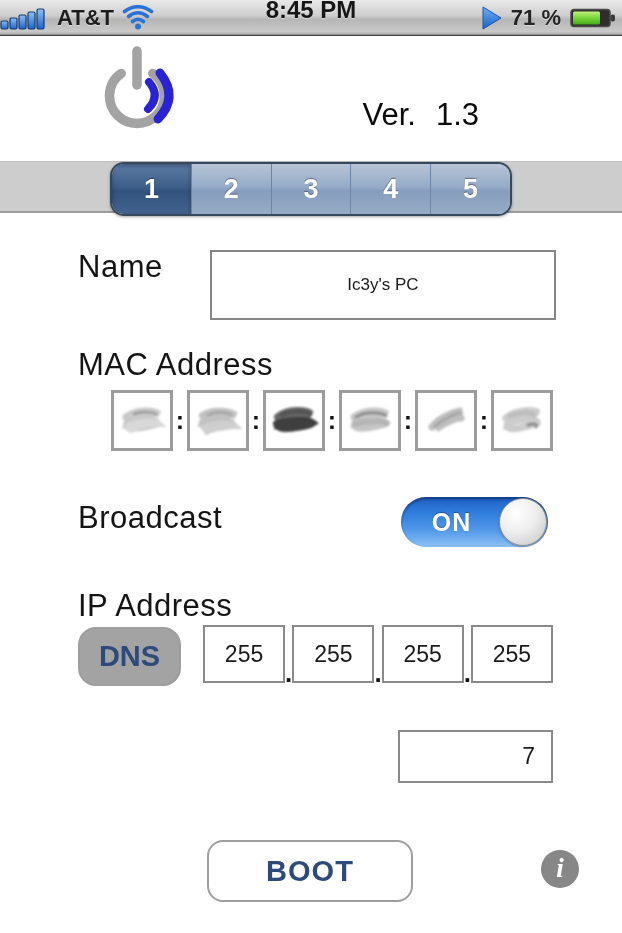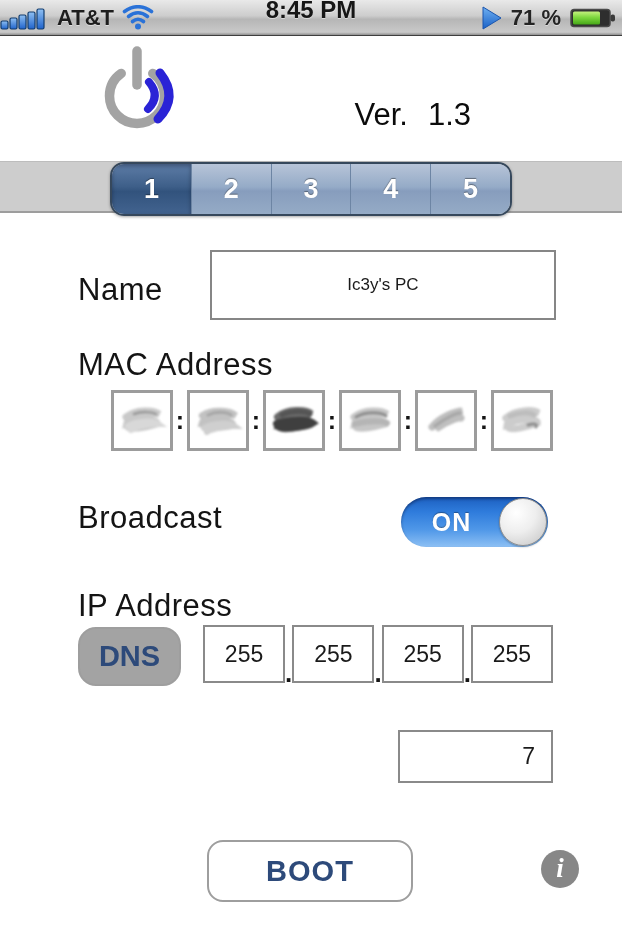--- a/index.html
+++ b/index.html
@@ -14,21 +14,21 @@
   .sb-right{position:absolute;right:6px;top:0;height:36px;display:flex;align-items:center;gap:9px;}
   .sb-time{position:absolute;left:0;right:0;top:0;height:20px;display:flex;align-items:center;justify-content:center;
     font-size:24px;font-weight:700;color:#161616;text-shadow:0 1px 0 rgba(255,255,255,.45);}
   .carrier{font-size:22px;font-weight:700;color:#1d1d1d;text-shadow:0 1px 0 rgba(255,255,255,.45);}
   .pct{font-size:22px;font-weight:700;color:#242424;text-shadow:0 1px 0 rgba(255,255,255,.45);}
 
   
   .header{position:absolute;left:0;top:37px;width:622px;height:124px;background:#ffffff;}
   .logo{position:absolute;left:98px;top:8px;}
   .app-title{position:absolute;left:208px;top:14px;font-size:34px;font-weight:700;color:#0b0b0b;letter-spacing:.5px;}
-  .version{position:absolute;left:195px;top:60px;width:276px;display:flex;justify-content:flex-end;gap:20px;
+  .version{position:absolute;left:203px;top:60px;width:276px;display:flex;justify-content:flex-end;gap:20px;
     font-size:31px;color:#0b0b0b;}
 
   
   .tab-band{position:absolute;left:0;top:161px;width:622px;height:52px;background:#cdcdcd;
     border-top:1px solid #bdbdbd;border-bottom:2px solid #9d9d9d;box-sizing:border-box;}
   .segmented{position:absolute;left:110px;top:162px;width:402px;height:54px;display:flex;
     border:2px solid #36485c;border-radius:14px;overflow:hidden;box-sizing:border-box;
     box-shadow:0 1px 3px rgba(0,0,0,.35);}
   .seg{flex:1;display:flex;align-items:center;justify-content:center;
     font-size:27px;font-weight:700;color:#ffffff;text-shadow:0 -1px 1px rgba(0,0,0,.4);
@@ -149,21 +149,21 @@
 
   <div class="tab-band"></div>
   <div class="segmented">
     <div class="seg selected">1</div>
     <div class="seg">2</div>
     <div class="seg">3</div>
     <div class="seg">4</div>
     <div class="seg">5</div>
   </div>
 
-  <div class="flabel" style="left:78px;top:272px;">Name</div>
+  <div class="flabel" style="left:78px;top:249px;">Name</div>
   <div class="name-input box">Ic3y's PC</div>
 
   <div class="flabel" style="left:78px;top:347px;">MAC Address</div>
   <div class="mac-row">
     <div class="mac-box">
       <svg class="scribble" width="56" height="55" viewBox="0 0 56 55">
         <path d="M12 24 C22 16 40 17 45 21 C36 19 14 25 13 30 C24 25 44 26 43 31 C33 34 17 37 14 34" fill="none" stroke="#c9c9c9" stroke-width="7" stroke-linecap="round"></path>
         <path d="M14 33 C24 27 40 28 44 31 C32 31 18 35 17 37" fill="none" stroke="#d8d8d8" stroke-width="6" stroke-linecap="round"></path>
         <path d="M20 21 C28 18 38 19 42 21" fill="none" stroke="#9a9a9a" stroke-width="2.5" stroke-linecap="round"></path>
       </svg>

